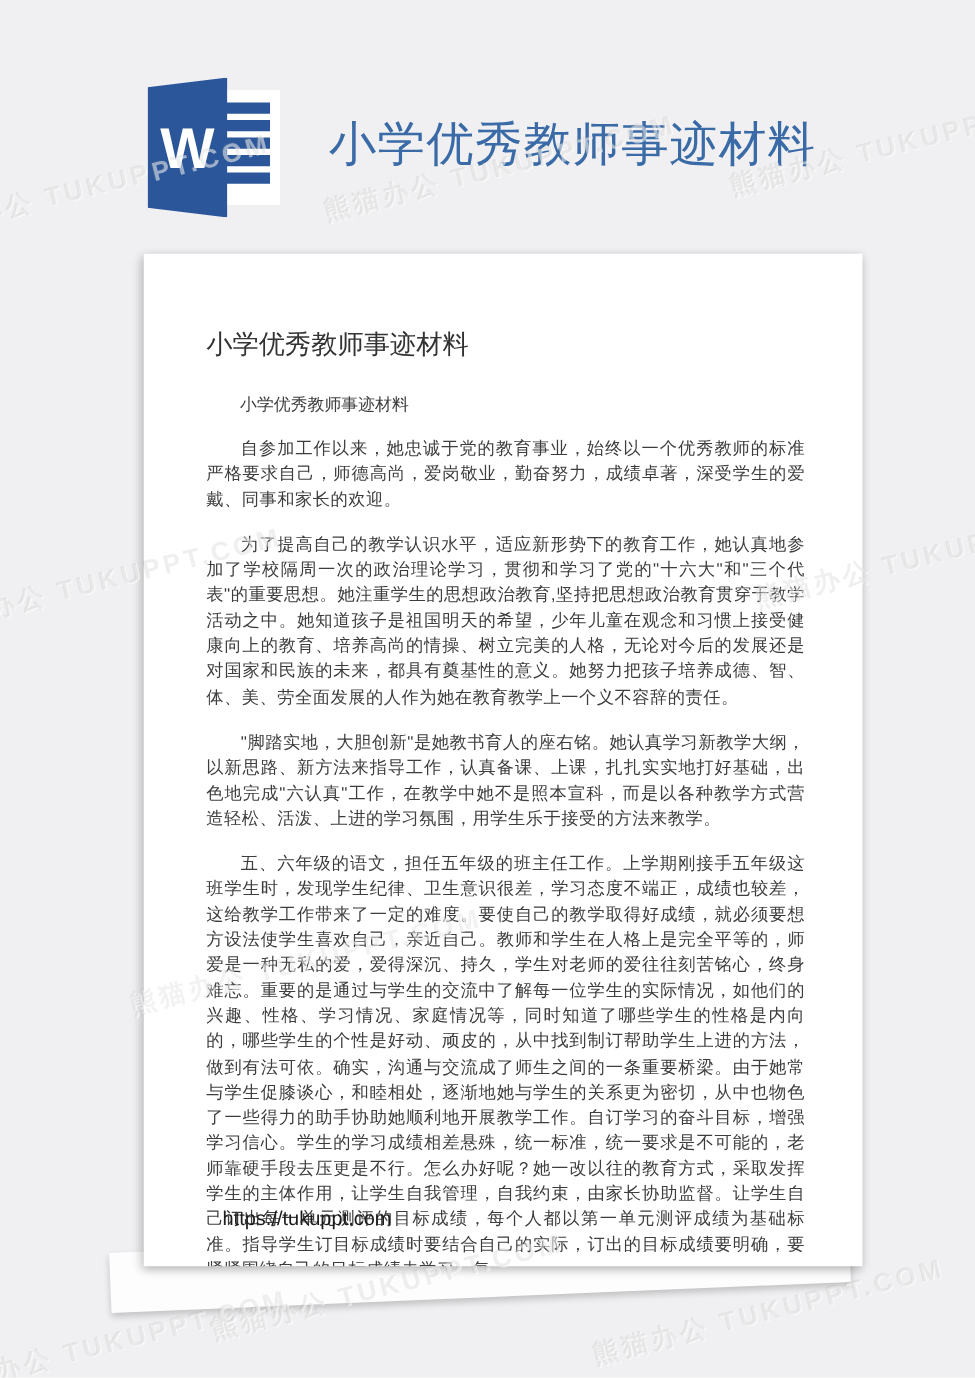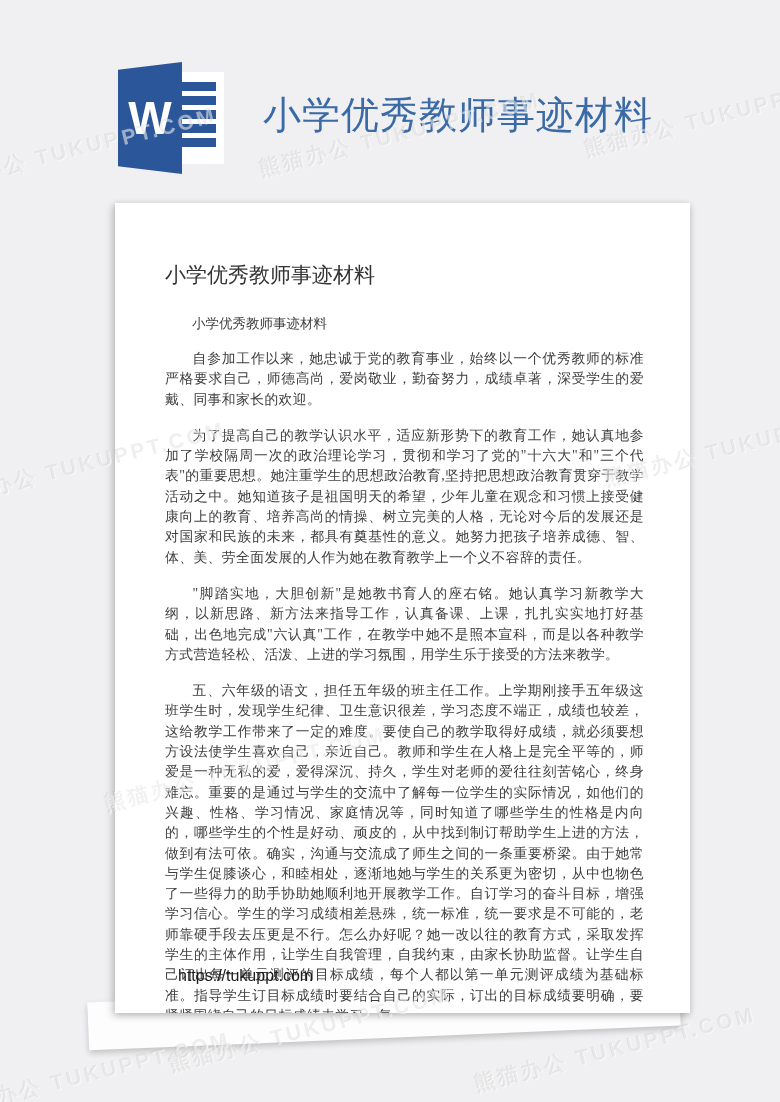--- a/index.html
+++ b/index.html
@@ -61,21 +61,21 @@
     font-size: 21px; font-weight: 400; color: #333333;
     margin-bottom: 26px;
   }
   .doc-subheading {
     font-family: "Liberation Serif", "DejaVu Serif", serif;
     font-size: 13.5px; color: #3d3d3d;
     text-indent: 2em;
     margin-bottom: 16px;
   }
   .doc-body p {
-    font-family: Liberation Serif, serif;
+    font-family: Liberation Sans, sans-serif;
     font-size: 13.8px; line-height: 20.3px; color: #3d3d3d;
     text-align: justify; text-indent: 2em;
     letter-spacing: 0.4px;
     margin-bottom: 16px;
   }
   .doc-footer-link {
     position: absolute; left: 63px; bottom: 28px;
     font-family: Liberation Sans, sans-serif;
     font-size: 16px; color: #1b1b1b;
     text-decoration: none;

